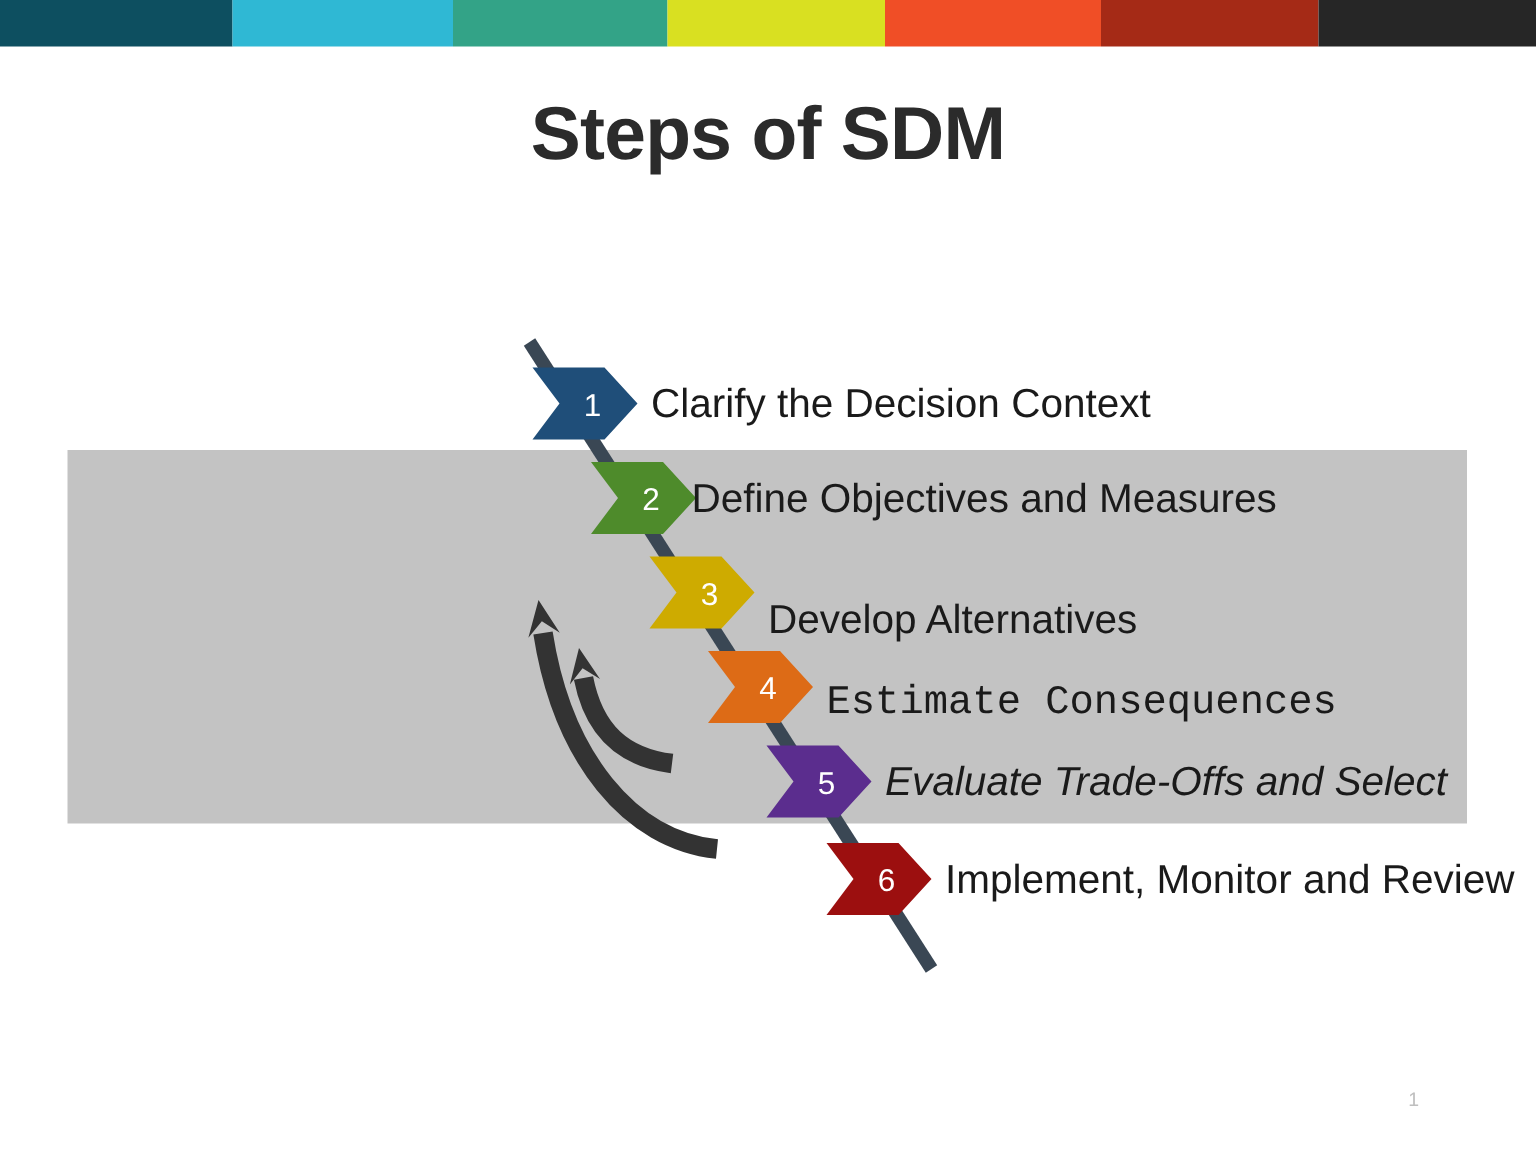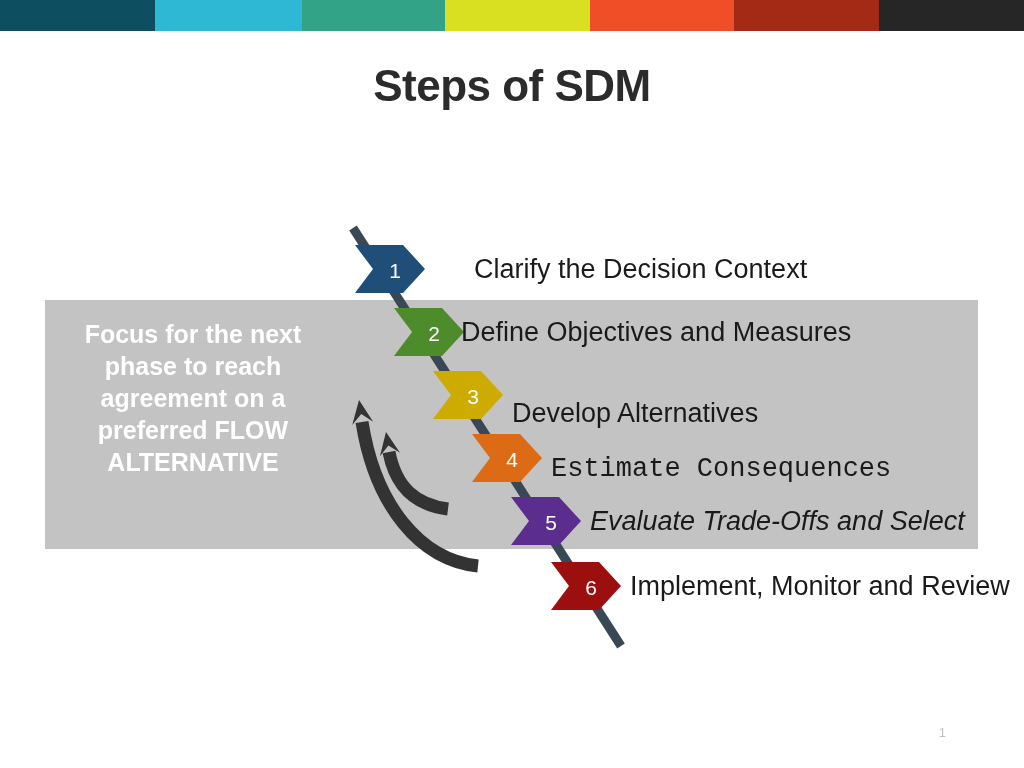--- a/index.html
+++ b/index.html
@@ -31,21 +31,21 @@
   }
   #topbar .seg { height: 100%; }
 
   
   #title {
     position: absolute;
     left: 0;
     top: 62px;
     width: 1024px;
     text-align: center;
-    font-size: 44px;
+    font-size: 50px;
     font-weight: bold;
     color: #2b2b2b;
     letter-spacing: -0.5px;
     line-height: 1.1;
   }
 
   
   #focus-panel {
     position: absolute;
     left: 45px;
@@ -112,21 +112,20 @@
       <div class="seg" style="background: rgb(51, 163, 135); width: 143px;"></div>
       <div class="seg" style="background: rgb(217, 224, 33); width: 145px;"></div>
       <div class="seg" style="background: rgb(240, 78, 38); width: 144px;"></div>
       <div class="seg" style="background: rgb(165, 42, 22); width: 145px;"></div>
       <div class="seg" style="background: rgb(38, 38, 38); width: 145px;"></div>
     </div>
 
   <div id="title">Steps of SDM</div>
 
   <div id="focus-panel"></div>
-  <div id="focus-text">Focus for the next phase to reach agreement on a preferred FLOW ALTERNATIVE</div>
 
   <svg id="diagram" viewBox="0 0 1024 768" xmlns="http://www.w3.org/2000/svg">
     <g id="connector-layer">
         <line x1="353" y1="228" x2="621" y2="646" stroke="#3a4754" stroke-width="9"></line>
       </g>
     <g id="feedback-layer">
         <path d="M 478 566 C 420 560 375 505 362 422" stroke="#333333" stroke-width="13" fill="none" stroke-linecap="butt"></path>
         <polygon points="359,400 373.18504945402054,421.7895473102814 361.2370128500753,414.1239432705105 352.24255670139866,425.1065123039061" fill="#333333"></polygon>
         <path d="M 448 509 C 416 505 396 488 389 452" stroke="#333333" stroke-width="13" fill="none" stroke-linecap="butt"></path>
         <polygon points="386,432 400.0030471519474,452.71025520027064 388.3876624429203,445.54110660391785 379.92476437470566,456.25059818019247" fill="#333333"></polygon>
@@ -136,21 +135,21 @@
         <polygon points="394,308 442,308 464,332 442,356 394,356 412,332" fill="#4e8b2b"></polygon>
         <polygon points="433,371 481,371 503,395 481,419 433,419 451,395" fill="#ceab00"></polygon>
         <polygon points="472,434 520,434 542,458 520,482 472,482 490,458" fill="#dd6b16"></polygon>
         <polygon points="511,497 559,497 581,521 559,545 511,545 529,521" fill="#5b2d8e"></polygon>
         <polygon points="551,562 599,562 621,586 599,610 551,610 569,586" fill="#9c0f0f"></polygon>
       </g>
   </svg>
 
   <div id="steps-layer">
       <div class="step-num" style="left: 380px; top: 260px;">1</div>
-      <div class="step-label" style="left: 434px; top: 256px; margin-left: 40px;">Clarify the Decision Context</div>
+      <div class="step-label" style="left: 434px; top: 256px;">Clarify the Decision Context</div>
       <div class="step-num" style="left: 419px; top: 323px;">2</div>
       <div class="step-label" style="left: 461px; top: 319px;">Define Objectives and Measures</div>
       <div class="step-num" style="left: 458px; top: 386px;">3</div>
       <div class="step-label" style="left: 512px; top: 382px; margin-top: 18px;">Develop Alternatives</div>
       <div class="step-num" style="left: 497px; top: 449px;">4</div>
       <div class="step-label" style="left: 551px; top: 456px; font-family: Liberation Mono, monospace;">Estimate Consequences</div>
       <div class="step-num" style="left: 536px; top: 512px;">5</div>
       <div class="step-label" style="left: 590px; top: 508px; font-style: italic;">Evaluate Trade-Offs and Select</div>
       <div class="step-num" style="left: 576px; top: 577px;">6</div>
       <div class="step-label" style="left: 630px; top: 573px;">Implement, Monitor and Review</div>

